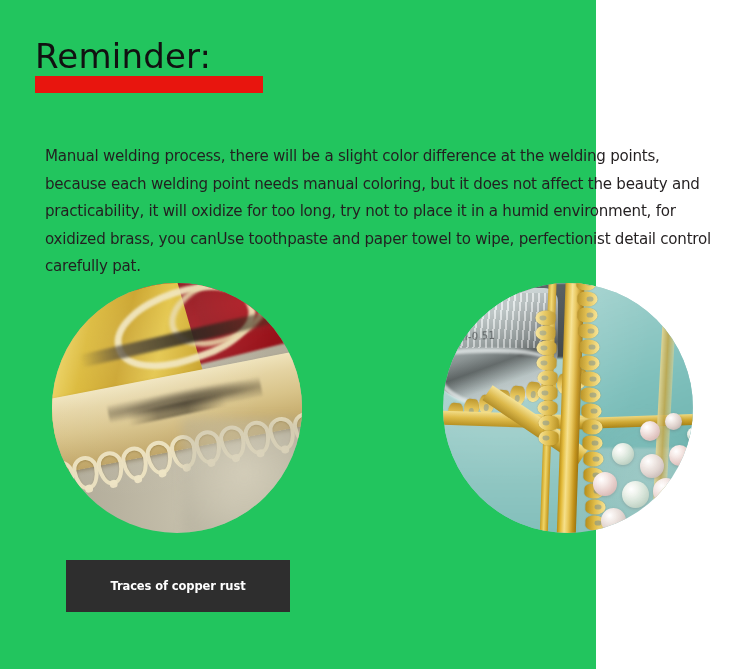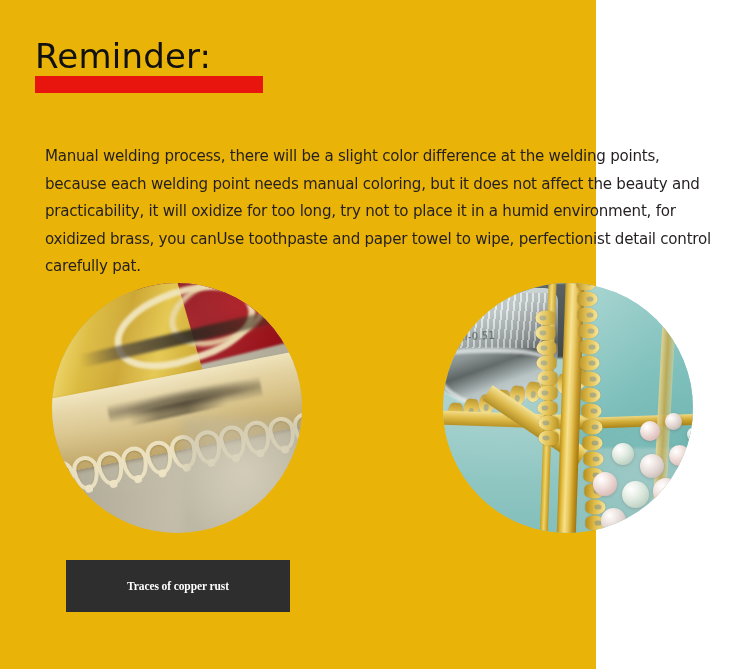--- a/index.html
+++ b/index.html
@@ -11,21 +11,21 @@
     height: 669px;
     background: #ffffff;
     font-family: "Liberation Sans", sans-serif;
     overflow: hidden;
     position: relative;
   }
   .page {
     position: relative;
     width: 596px;
     height: 669px;
-    background: #eab308;
+    background: #22c55e;
   }
 
   
   .heading-block {
     position: absolute;
     left: 35px;
     top: 36px;
     width: 400px;
   }
   .heading-title {
@@ -479,21 +479,21 @@
     background: #2e2e2e;
     color: #ffffff;
     display: flex;
     align-items: center;
     justify-content: center;
     font-family: "DejaVu Sans", sans-serif;
     font-size: 11.5px;
     font-weight: 700;
     letter-spacing: -0.1px;
   }
-  .figure.left  .caption { left: 23px;  width: 224px; font-family: Liberation Serif, serif; }
+  .figure.left  .caption { left: 23px;  width: 224px; }
   .figure.right .caption { left: 17px;  width: 221px; }
 </style>
 </head>
 <body>
 
 <div class="page">
 
   <div class="heading-block">
     <h1 class="heading-title">Reminder:</h1>
   </div>

